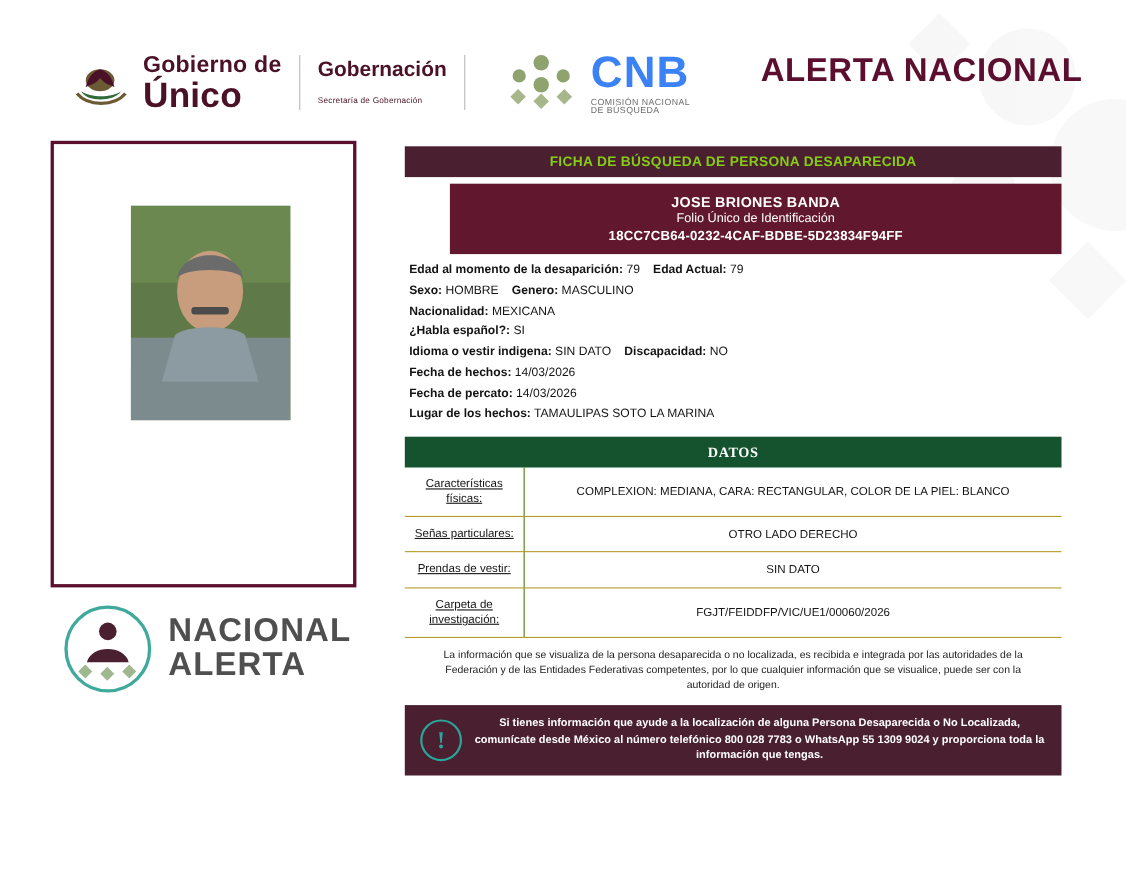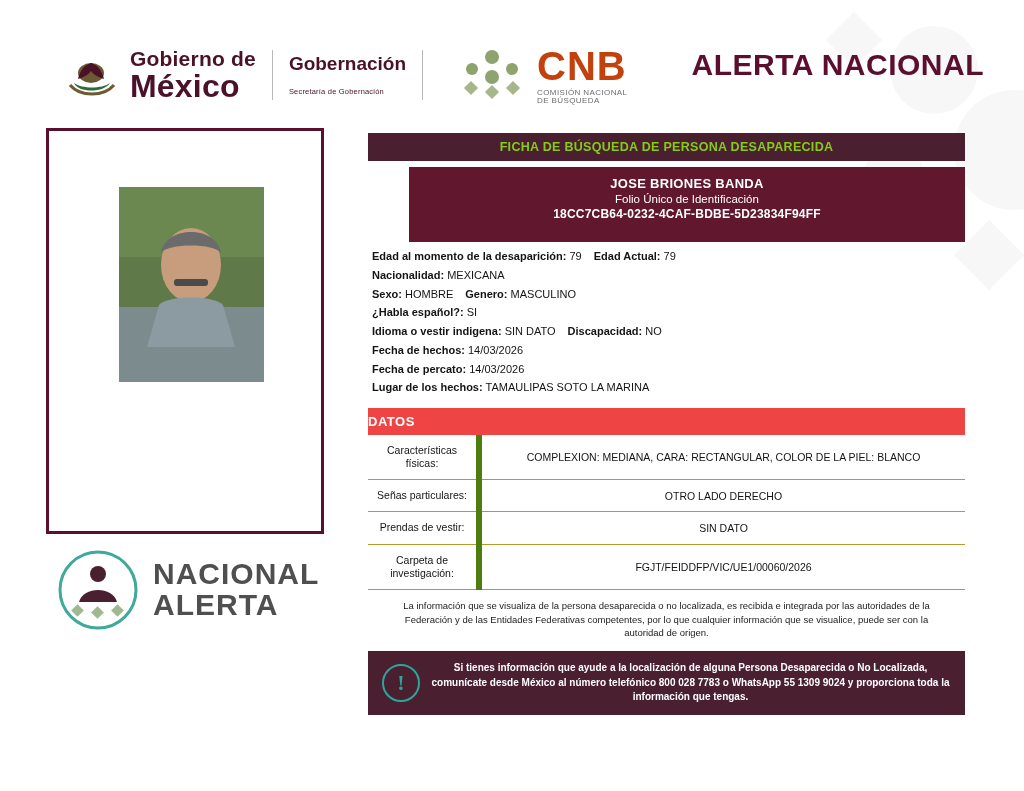--- a/index.html
+++ b/index.html
@@ -34,21 +34,21 @@
   .gob-text .g1{font-size:21px;font-weight:bold;color:#4a1127;letter-spacing:.2px;}
   .gob-text .g2{font-size:32px;font-weight:bold;color:#4a1127;margin-top:1px;letter-spacing:.2px;}
   .vdiv{width:1px;height:50px;background:#b9b9b9;margin:0 16px;}
   .gobernacion{line-height:1.1;}
   .gobernacion .t1{font-size:19px;font-weight:bold;color:#4a1127;}
   .gobernacion .t2{font-size:7.5px;color:#4a1127;margin-top:13px;letter-spacing:.2px;}
   .cnb-block{display:flex;align-items:center;margin-left:18px;}
   .cnb-mark{width:70px;height:56px;margin-right:10px;}
   .cnb-mark svg{width:100%;height:100%;}
   .cnb-text{line-height:1;}
-  .cnb-text .c1{font-size:40px;font-weight:bold;color:#c2410c;letter-spacing:1px;}
+  .cnb-text .c1{font-size:40px;font-weight:bold;color:#3b82f6;letter-spacing:1px;}
   .cnb-text .c2{font-size:8px;color:#6d6d6d;margin-top:3px;letter-spacing:.4px;}
   .cnb-text .c3{font-size:8px;color:#6d6d6d;letter-spacing:.4px;}
   .alerta-title{
     position:absolute;right:40px;top:48px;
     font-size:30px;font-weight:bold;color:#5b0e2d;letter-spacing:.5px;
   }
 
   
   .photo-frame{
     position:absolute;left:46px;top:128px;width:272px;height:400px;
@@ -72,45 +72,45 @@
   .alerta-logo .words div{font-size:30px;font-weight:bold;color:#4f4f4f;letter-spacing:1px;}
 
   
   .card{position:absolute;left:368px;top:133px;width:597px;}
   .bar-dark{
     background:#4a2030;color:#84cc16;text-align:center;
     font-size:12.5px;font-weight:bold;padding:7px 0;letter-spacing:.3px;
   }
   .name-box{
     background:#61182f;color:#ffffff;text-align:center;
-    padding:9px 0 21px;margin-top:6px;margin-left:41px;
+    padding:9px 0 10px;margin-top:6px;margin-left:41px;
   }
   .name-box .nm{font-size:13px;font-weight:bold;letter-spacing:.3px;}
   .name-box .fl{font-size:11.5px;margin-top:2px;}
   .name-box .folio{font-size:12px;font-weight:bold;margin-top:2px;letter-spacing:.2px;}
 
   .facts{padding:8px 4px 4px 4px;font-size:11px;color:#141414;}
   .facts .row{margin:0 0 5px 0;line-height:1.25;}
   .facts b{font-weight:bold;}
   .facts .val{font-weight:normal;}
   .facts .sp{display:inline-block;width:12px;}
 
   .datos-bar{
-    background:#ef4444;color:#fff;text-align:left;font-size:13px;font-weight:bold;
-    padding:6px 0;margin-top:4px;letter-spacing:.5px;
+    background:#14532d;color:#fff;text-align:center;font-size:13px;font-weight:bold;
+    padding:6px 0;margin-top:4px;letter-spacing:.5px;font-family:Liberation Serif, serif;
   }
   table.datos{
     width:100%;border-collapse:collapse;font-size:10.5px;color:#141414;
   }
   table.datos td{
     border-bottom:1px solid #b79a2a;
     padding:9px 6px;vertical-align:middle;
   }
   table.datos tr:last-child td{border-bottom:1px solid #b79a2a;}
-  td.lbl{width:96px;text-align:center;border-right:6px solid #4d7c0f;line-height:1.25;}
+  td.lbl{width:96px;text-align:center;border-right:1px solid #4d7c0f;line-height:1.25;text-decoration:underline;}
   td.vl{text-align:center;padding-left:10px;padding-right:10px;}
 
   .disclaimer{
     font-size:9.5px;color:#1b1b1b;text-align:center;line-height:1.45;
     padding:9px 22px 9px 22px;
   }
   .contact{
     background:#4a2030;color:#fff;display:flex;align-items:center;
     padding:10px 14px;margin-top:2px;
   }
@@ -142,21 +142,21 @@
     <div class="eagle">
       <svg viewBox="0 0 62 52" xmlns="http://www.w3.org/2000/svg">
         <ellipse cx="31" cy="24" rx="13" ry="10" fill="#6b5a33"></ellipse>
         <path d="M31 14 C24 16 20 22 18 30 C24 28 28 26 31 22 C34 26 38 28 44 30 C42 22 38 16 31 14 Z" fill="#4a1127"></path>
         <path d="M14 34 C22 40 42 40 50 34 C44 44 18 44 14 34 Z" fill="#2f6b3a"></path>
         <path d="M10 36 C20 48 44 48 54 36" stroke="#6b5a33" stroke-width="3" fill="none"></path>
       </svg>
     </div>
     <div class="gob-text">
       <div class="g1">Gobierno de</div>
-      <div class="g2">México</div>
+      <div class="g2">Único</div>
     </div>
     <div class="vdiv"></div>
     <div class="gobernacion">
       <div class="t1">Gobernación</div>
       <div class="t2">Secretaría de Gobernación</div>
     </div>
     <div class="vdiv"></div>
     <div class="cnb-block">
       <div class="cnb-mark">
         <svg viewBox="0 0 70 56" xmlns="http://www.w3.org/2000/svg">
@@ -221,26 +221,26 @@
       <div class="nm">JOSE BRIONES BANDA</div>
       <div class="fl">Folio Único de Identificación</div>
       <div class="folio">18CC7CB64-0232-4CAF-BDBE-5D23834F94FF</div>
     </div>
 
     <div class="facts">
       <div class="row"><b>Edad al momento de la desaparición:</b>
         <span class="val">79</span><span class="sp"></span><b>Edad Actual:</b>
         <span class="val">79</span>
       </div>
-      <div class="row"><b>Nacionalidad:</b>
-        <span class="val">MEXICANA</span>
-      </div>
       <div class="row"><b>Sexo:</b>
         <span class="val">HOMBRE</span><span class="sp"></span><b>Genero:</b>
         <span class="val">MASCULINO</span>
+      </div>
+      <div class="row"><b>Nacionalidad:</b>
+        <span class="val">MEXICANA</span>
       </div>
       <div class="row"><b>¿Habla español?:</b>
         <span class="val">SI</span>
       </div>
       <div class="row"><b>Idioma o vestir indigena:</b>
         <span class="val">SIN DATO</span><span class="sp"></span><b>Discapacidad:</b>
         <span class="val">NO</span>
       </div>
       <div class="row"><b>Fecha de hechos:</b>
         <span class="val">14/03/2026</span>

